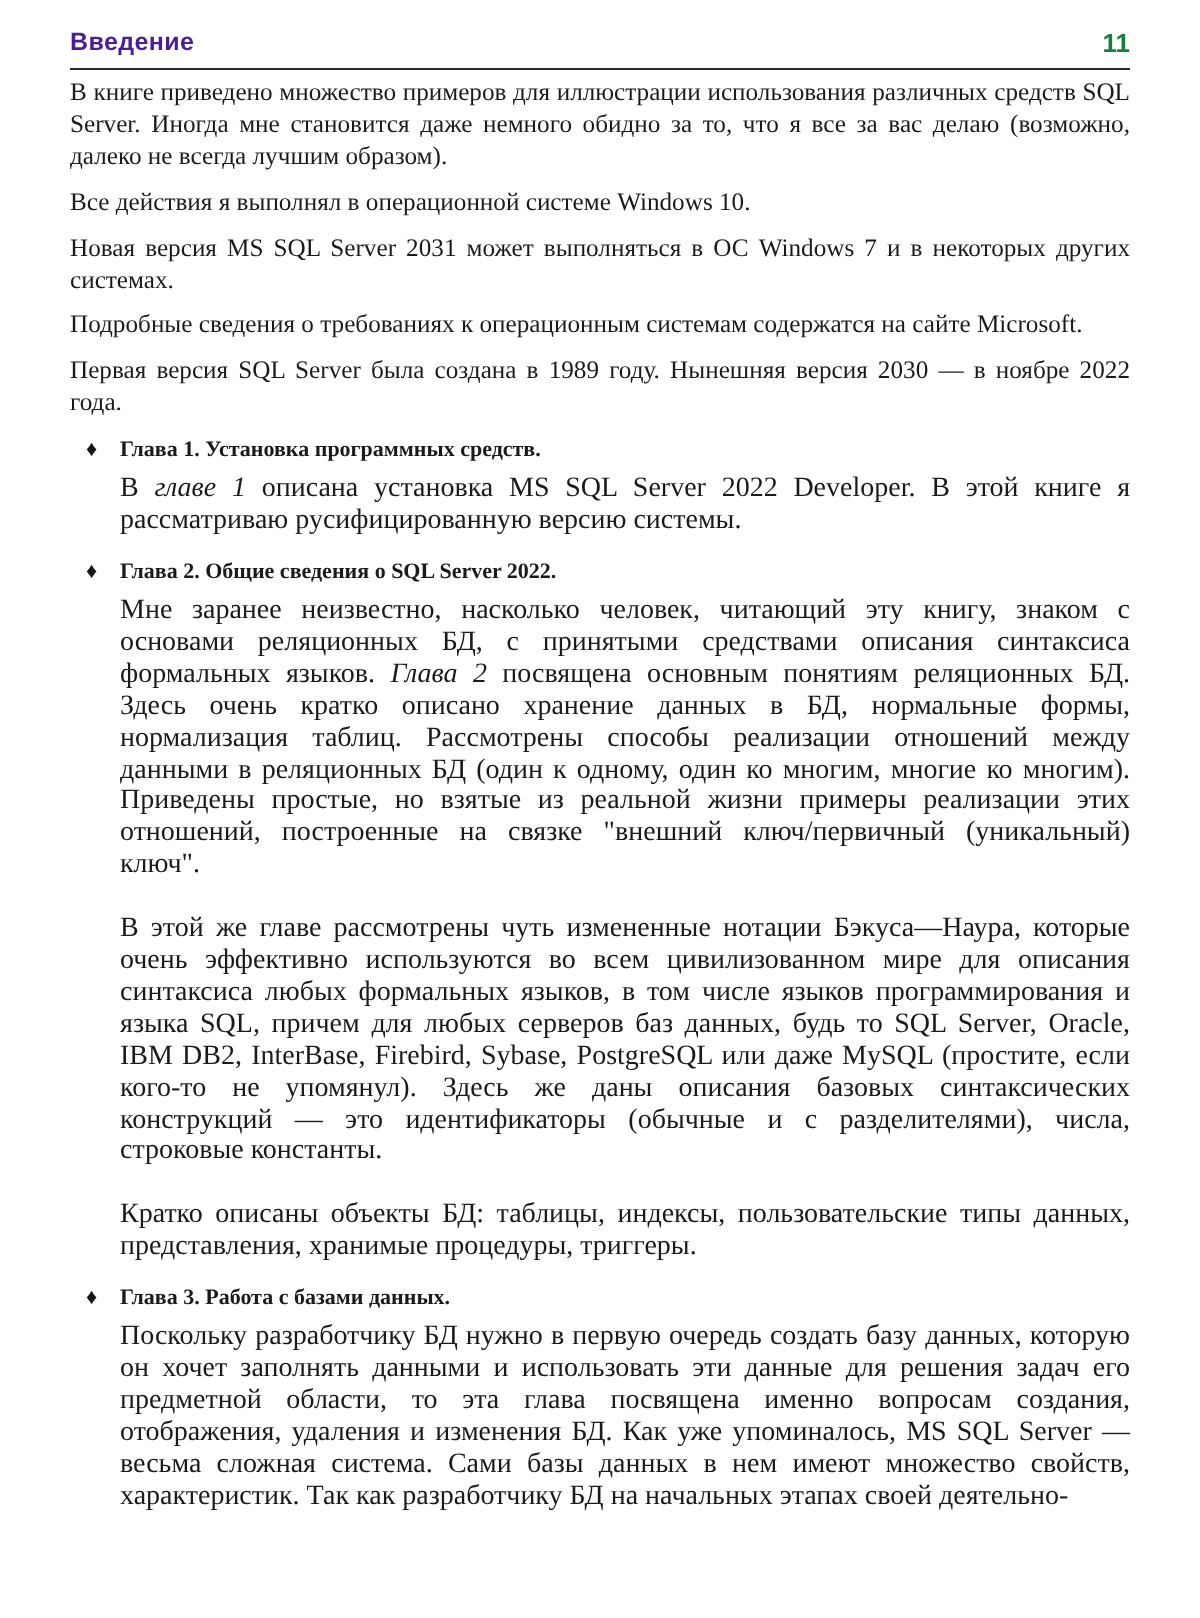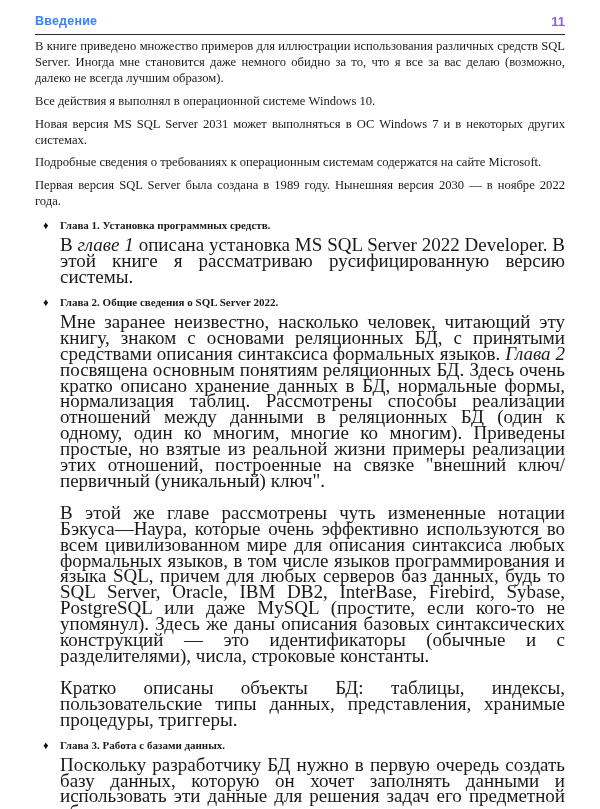--- a/index.html
+++ b/index.html
@@ -28,31 +28,31 @@
     height: 24px;
   }
   .running-head-title {
     position: absolute;
     left: 0;
     top: 0;
     font-family: "Liberation Sans", "DejaVu Sans", sans-serif;
     font-weight: bold;
     font-size: 12.5px;
     letter-spacing: 0.2px;
-    color: #3b82f6;
+    color: #4c1d95;
     white-space: nowrap;
   }
   .running-head-folio {
     position: absolute;
     right: 0;
     top: 0;
     font-family: "Liberation Sans", "DejaVu Sans", sans-serif;
     font-weight: bold;
     font-size: 13px;
-    color: #8b5cf6;
+    color: #15803d;
   }
   .running-head-rule {
     position: absolute;
     left: 0;
     top: 20px;
     width: 530px;
     height: 1px;
     background: #2b2b2b;
   }
 
@@ -106,21 +106,21 @@
   }
   .chapter-title {
     margin: 0;
     font-size: 11px;
     line-height: 16px;
     font-weight: bold;
   }
   .chapter-body {
     margin: 16px 0 9px 0;
     padding-left: 25px;
-    font-size: 19px;
+    font-size: 14px;
     line-height: 15.9px;
     text-align: justify;
     text-justify: inter-word;
   }
   .chapter-body.tight {
     margin-top: 4px;
   }
   .chapter-body.last {
     margin-bottom: 0;
   }

